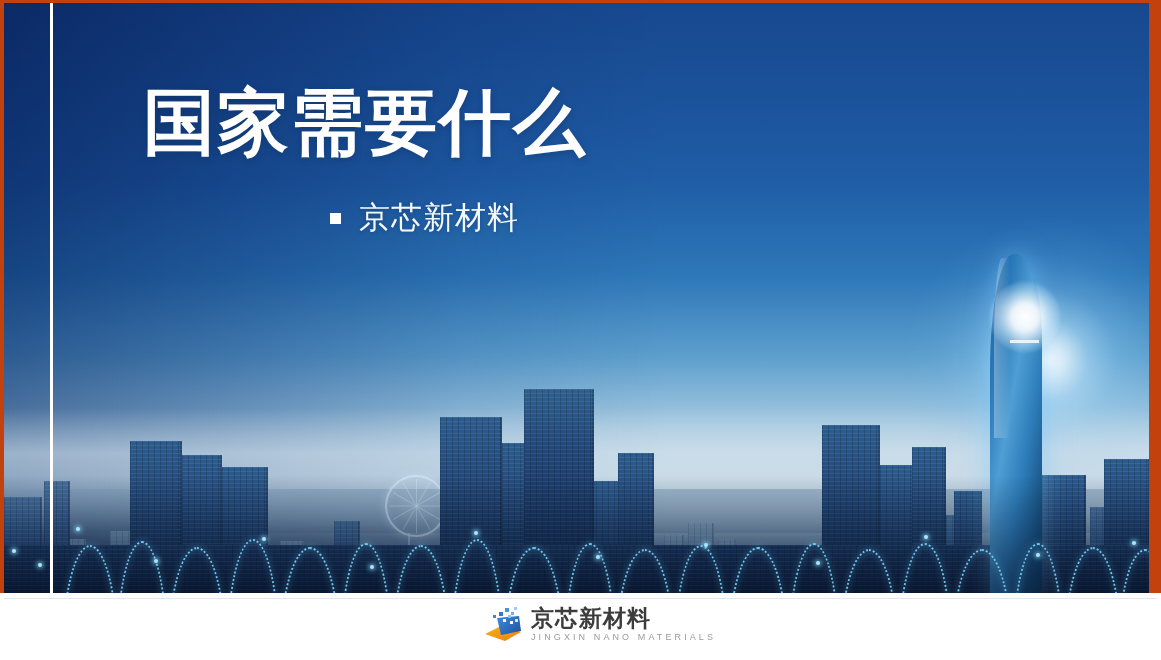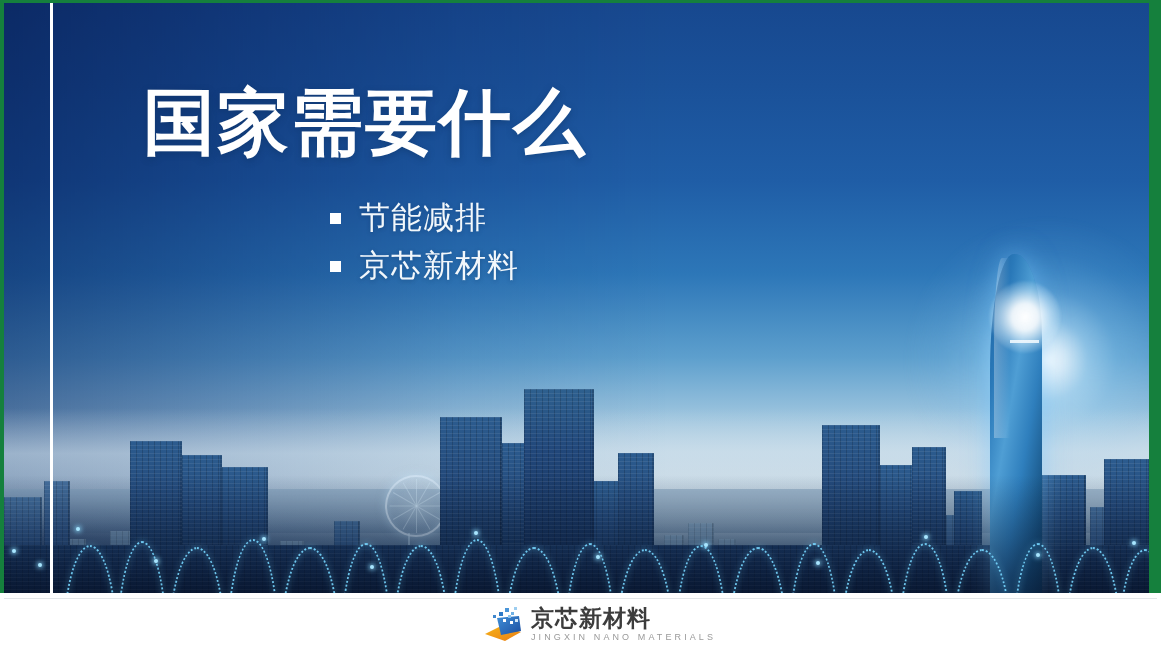--- a/index.html
+++ b/index.html
@@ -12,21 +12,21 @@
     height: 660px;
     overflow: hidden;
     font-family: "Liberation Sans", "DejaVu Sans", sans-serif;
   }
 
   
   .slide {
     position: relative;
     width: 1161px;
     height: 660px;
-    background: #15803d;
+    background: #c2410c;
   }
 
   
   .hero {
     position: absolute;
     left: 4px;
     top: 3px;
     width: 1145px;
     height: 590px;
     overflow: hidden;
@@ -461,24 +461,20 @@
 
   <div class="left-rule"></div>
 
   <div class="content">
 
     <div class="title">国家需要什么</div>
 
     <ul class="bullets">
       <li>
         <span class="bullet-mark"></span>
-        <span>节能减排</span>
-      </li>
-      <li>
-        <span class="bullet-mark"></span>
         <span>京芯新材料</span>
       </li>
     </ul>
   </div>
 
   <div class="footer">
     <div class="footer-rule"></div>
 
     <div class="logo">
       <div class="logo-mark">

